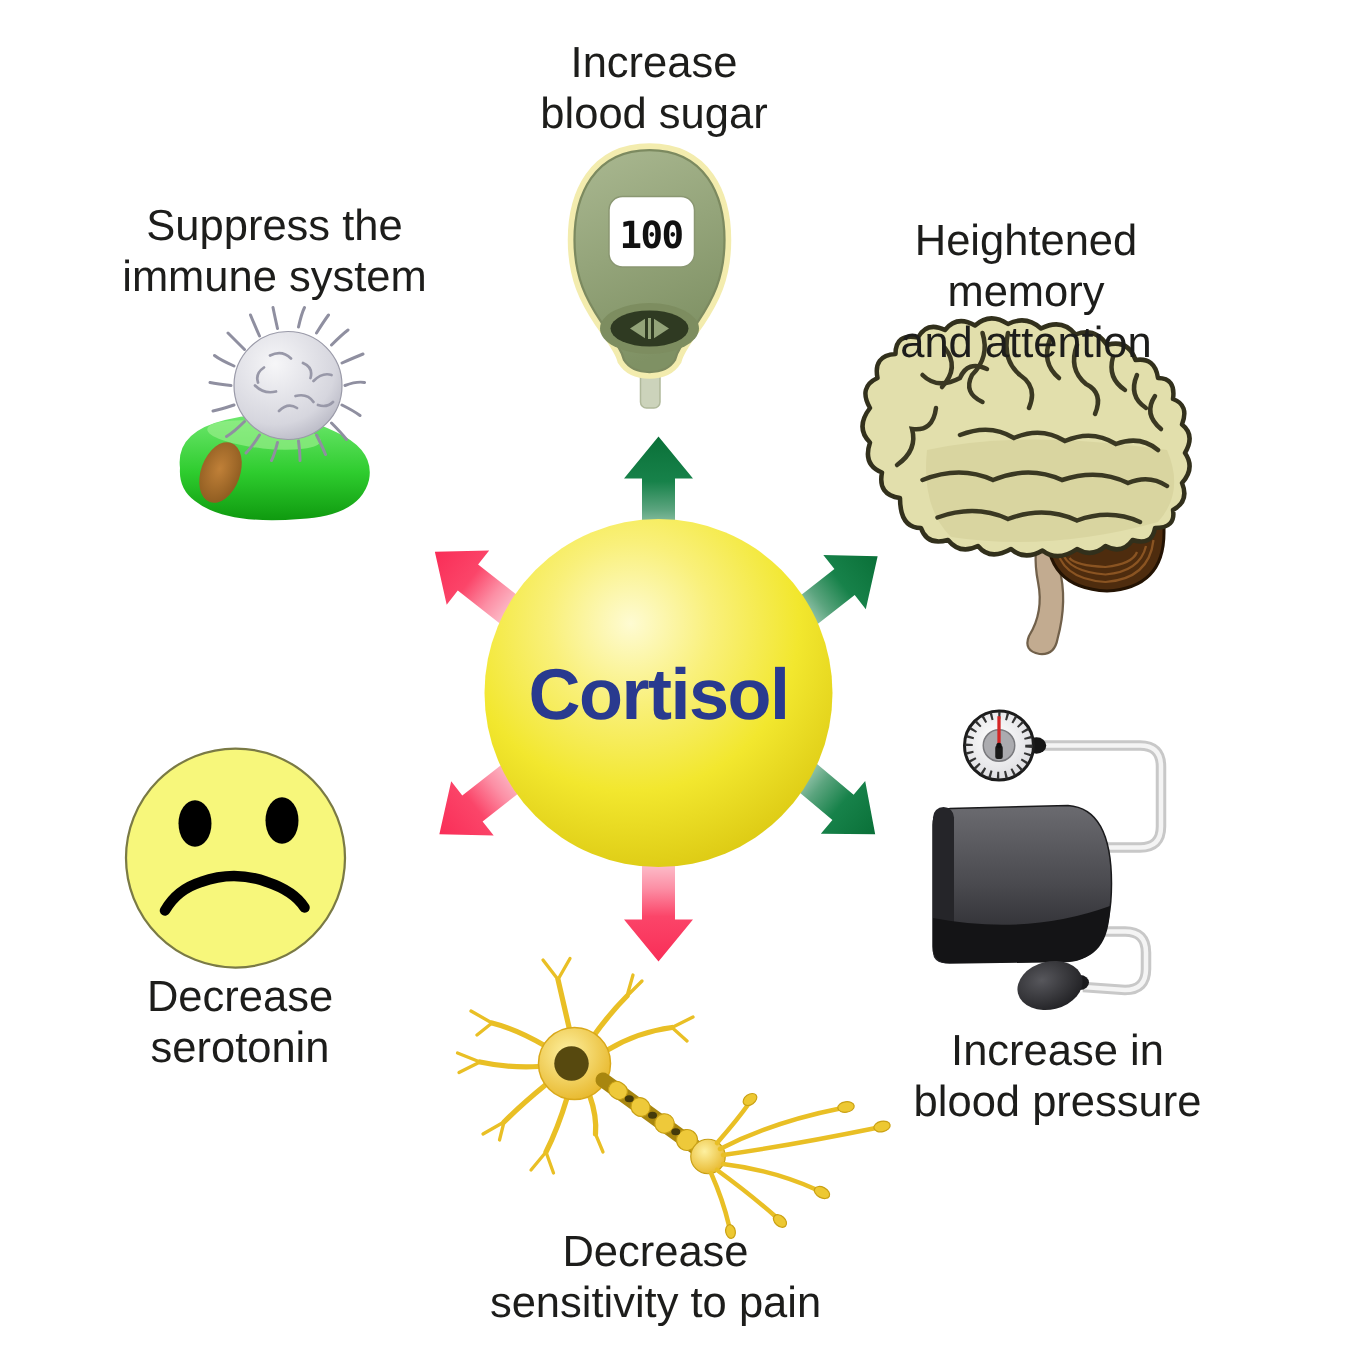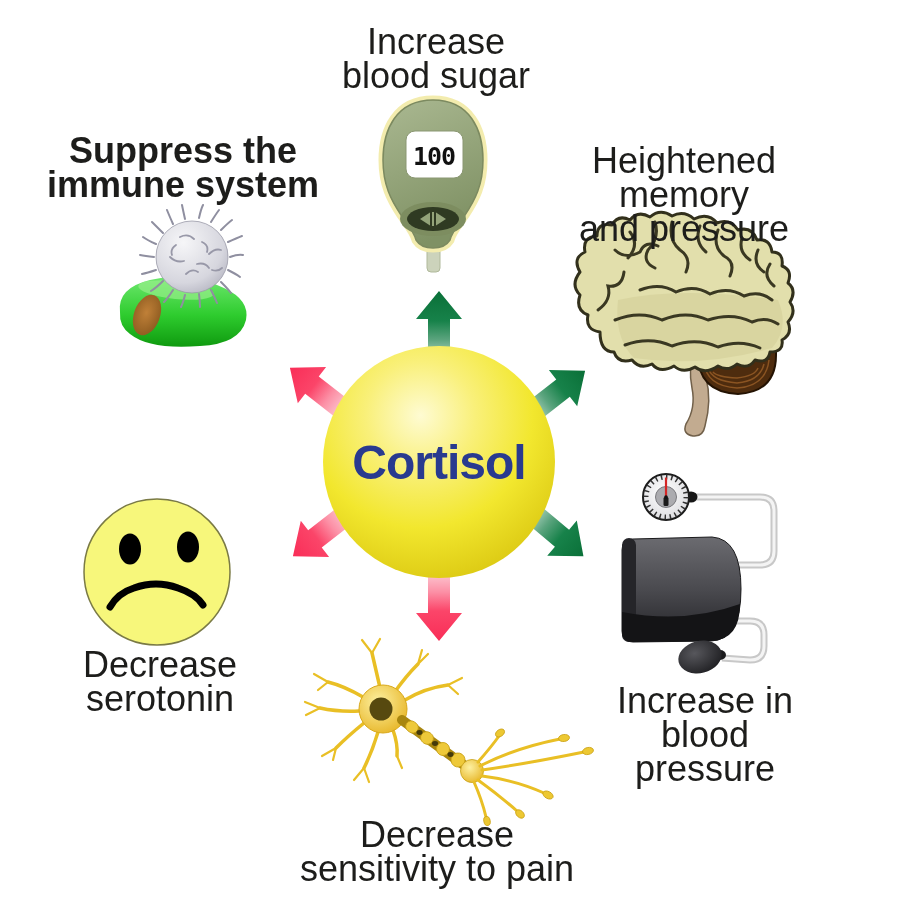--- a/index.html
+++ b/index.html
@@ -1,23 +1,23 @@
 <!DOCTYPE html>
 <html><head>
 <meta charset="utf-8">
 <style>
   html,body{margin:0;padding:0;background:#fff;}
   .canvas{position:relative;width:900px;height:900px;background:#ffffff;overflow:hidden;
           font-family:"Liberation Sans",sans-serif;}
   .canvas svg{position:absolute;left:0;top:0;}
   .label{position:absolute;transform:translateX(-50%);text-align:center;
-         font-size:36px;line-height:34px;color:#1d1d1b;white-space:pre-line;
+         font-size:29px;line-height:34px;color:#1d1d1b;white-space:pre-line;
          font-family:"Liberation Sans",sans-serif;}
   .lbl-blood-sugar{left:436px;top:25px;}
-  .lbl-immune{left:183px;top:134px;font-weight:bold;}
+  .lbl-immune{left:183px;top:134px;}
   .lbl-memory{left:684px;top:144px;}
   .lbl-blood-pressure{left:685px;top:684px;margin-left:20px;}
   .lbl-serotonin{left:160px;top:648px;}
   .lbl-pain{left:437px;top:818px;}
 </style>
 </head>
 <body>
 
 <div class="canvas">
 
@@ -249,21 +249,21 @@
                M173,224 Q169,215 167,210 M185,219 Q183,210 182,205 M199,218 Q201,209 203,205
                M211,222 Q216,214 219,210 M221,230 Q228,223 232,220 M228,242 Q237,238 242,236" fill="none" stroke="#8f8fa0" stroke-width="2" stroke-linecap="round"></path>
       <path d="M180,237 q8,-4 14,2 M202,242 q7,3 5,10 M170,257 q6,6 14,4 M197,264 q8,-2 12,4
                M186,274 q6,-6 12,-2 M209,254 q6,-6 12,-4 M176,245 q-6,4 -4,10 M212,270 q6,2 10,-2" fill="none" stroke="#9898a8" stroke-width="1.8" stroke-linecap="round"></path>
     </g>
   </svg>
 
   <div class="label lbl-blood-sugar">Increase
 blood sugar</div>
   <div class="label lbl-memory">Heightened memory
-and pressure</div>
+and attention</div>
   <div class="label lbl-blood-pressure">Increase in
 blood pressure</div>
   <div class="label lbl-pain">Decrease
 sensitivity to pain</div>
   <div class="label lbl-serotonin">Decrease
 serotonin</div>
   <div class="label lbl-immune">Suppress the
 immune system</div>
 
 </div>

